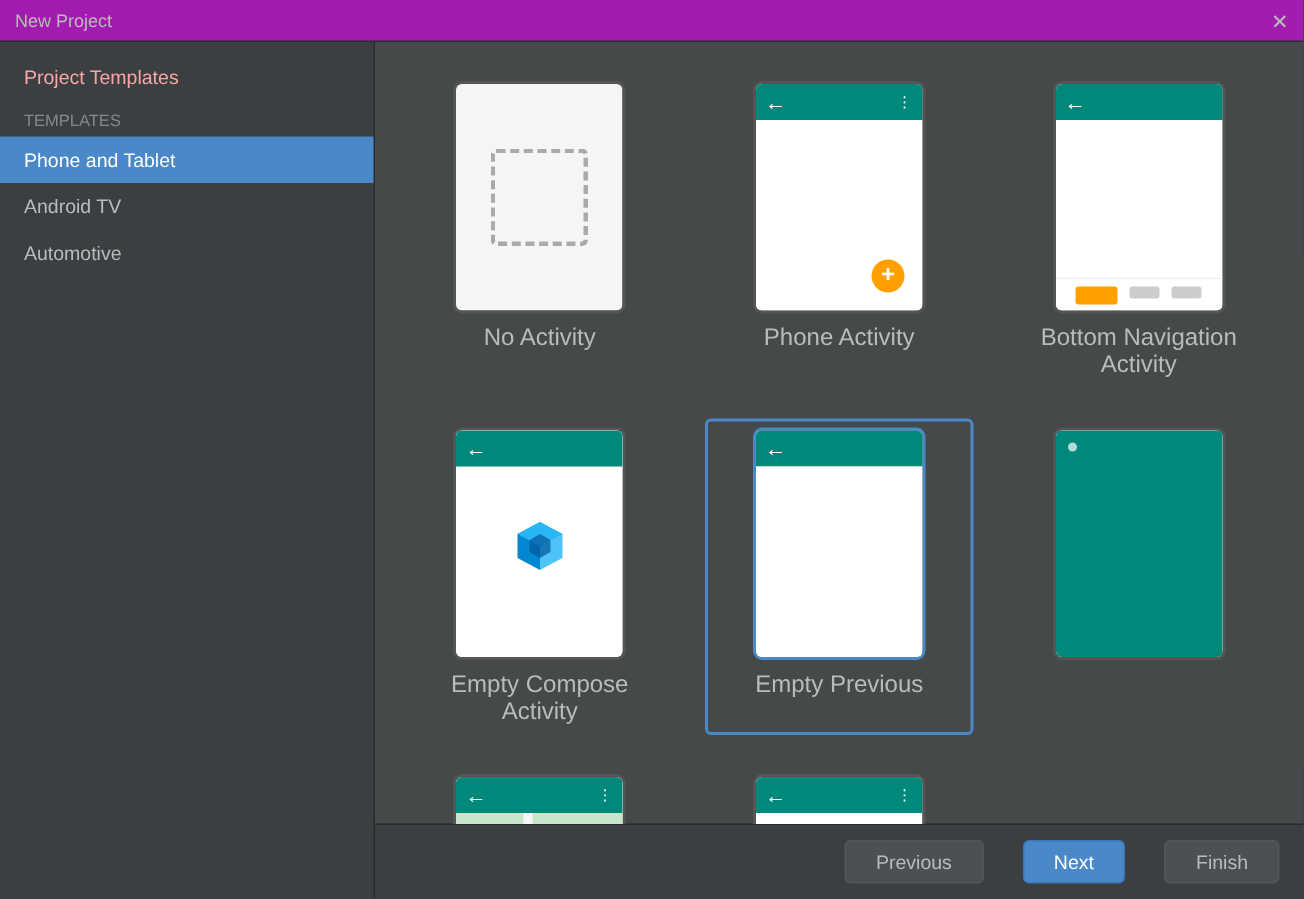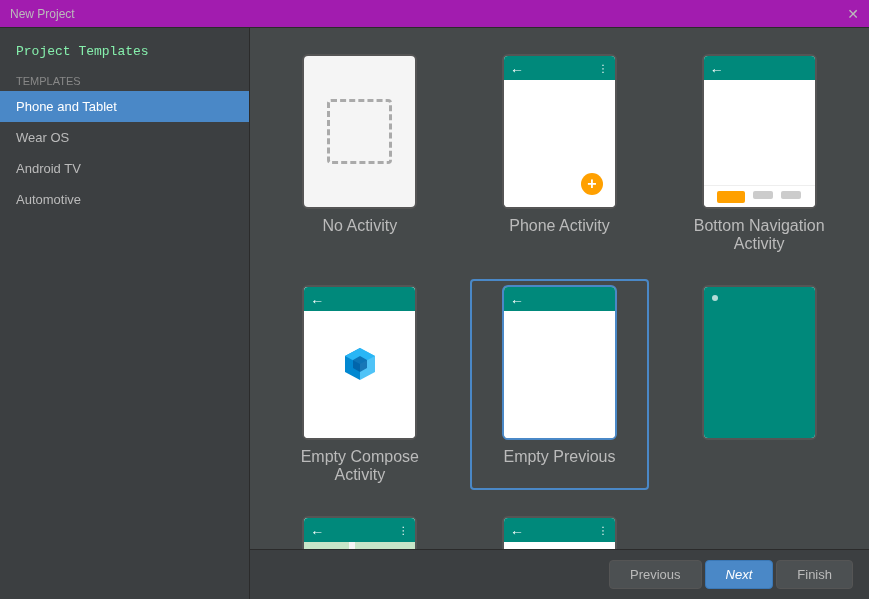--- a/index.html
+++ b/index.html
@@ -44,24 +44,23 @@
     .sidebar {
       width: 250px;
       background: #3c3f41;
       border-right: 1px solid #2b2b2b;
       display: flex;
       flex-direction: column;
       flex-shrink: 0;
     }
     .sidebar-header {
       padding: 16px 16px 8px 16px;
-      color: #86efac;
+      color: #fca5a5;
       font-size: 13px;
       font-weight: 500;
-      font-family: Liberation Mono, monospace;
     }
     .sidebar-section-label {
       padding: 8px 16px 4px 16px;
       color: #888888;
       font-size: 11px;
       text-transform: uppercase;
     }
     .sidebar-item {
       padding: 8px 16px;
       color: #bbbbbb;
@@ -380,36 +379,35 @@
 
     
     .bottom-bar {
       height: 50px;
       background: #3c3f41;
       border-top: 1px solid #2b2b2b;
       display: flex;
       align-items: center;
       justify-content: flex-end;
       padding: 0 16px;
-      gap: 3px;
+      gap: 26px;
     }
     .btn {
       padding: 6px 20px;
       border-radius: 4px;
       font-size: 13px;
       cursor: pointer;
       border: 1px solid #555;
       color: #bbbbbb;
       background: #4c5052;
     }
     .btn.primary {
       background: #4a88c7;
       color: white;
       border-color: #3a78b7;
-      font-style: italic;
     }
     .btn.disabled {
       opacity: 0.4;
       cursor: not-allowed;
     }
 
     
     .cube-logo {
       width: 50px;
       height: 50px;
@@ -423,23 +421,20 @@
   <span class="title-bar-close">✕</span>
 </div>
 
 <div class="main-layout">
 
   <div class="sidebar">
     <div class="sidebar-header">Project Templates</div>
     <div class="sidebar-section-label">Templates</div>
     <div class="sidebar-item active">
       <span>Phone and Tablet</span>
-    </div>
-    <div class="sidebar-item">
-      <span>Wear OS</span>
     </div>
     <div class="sidebar-item">
       <span>Android TV</span>
     </div>
     <div class="sidebar-item">
       <span>Automotive</span>
     </div>
   </div>
 
   <div class="content-area">

